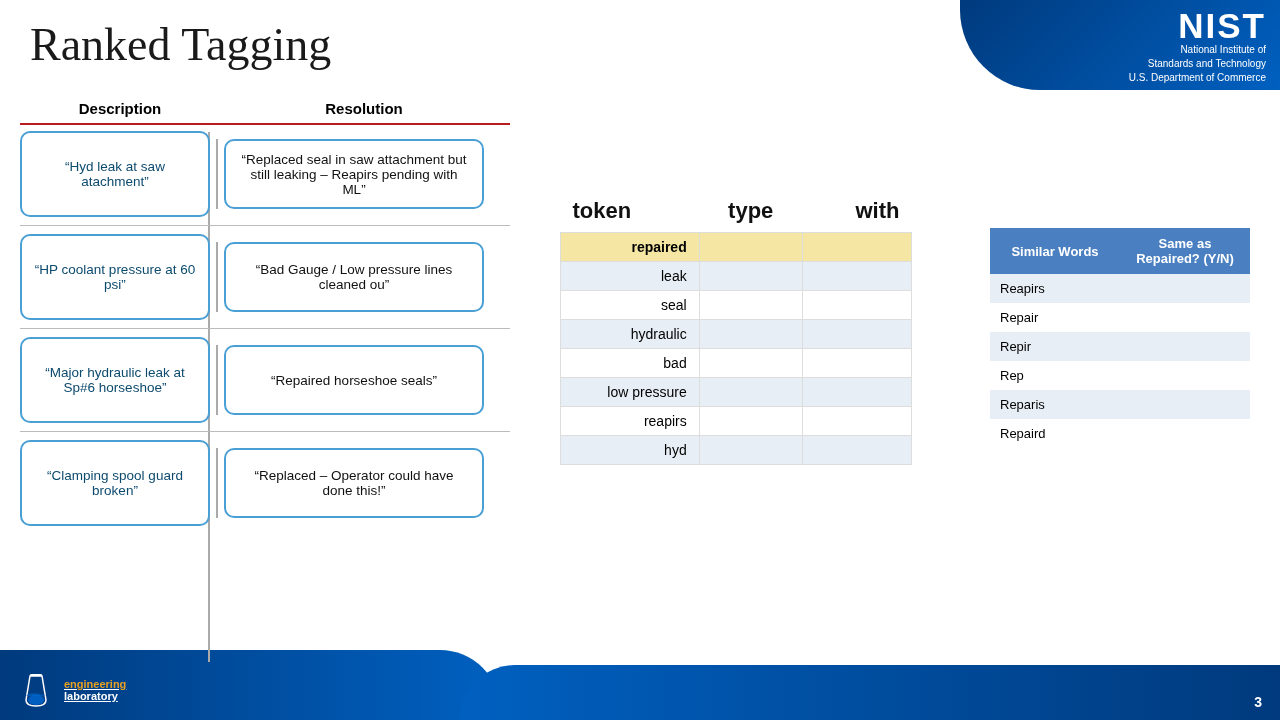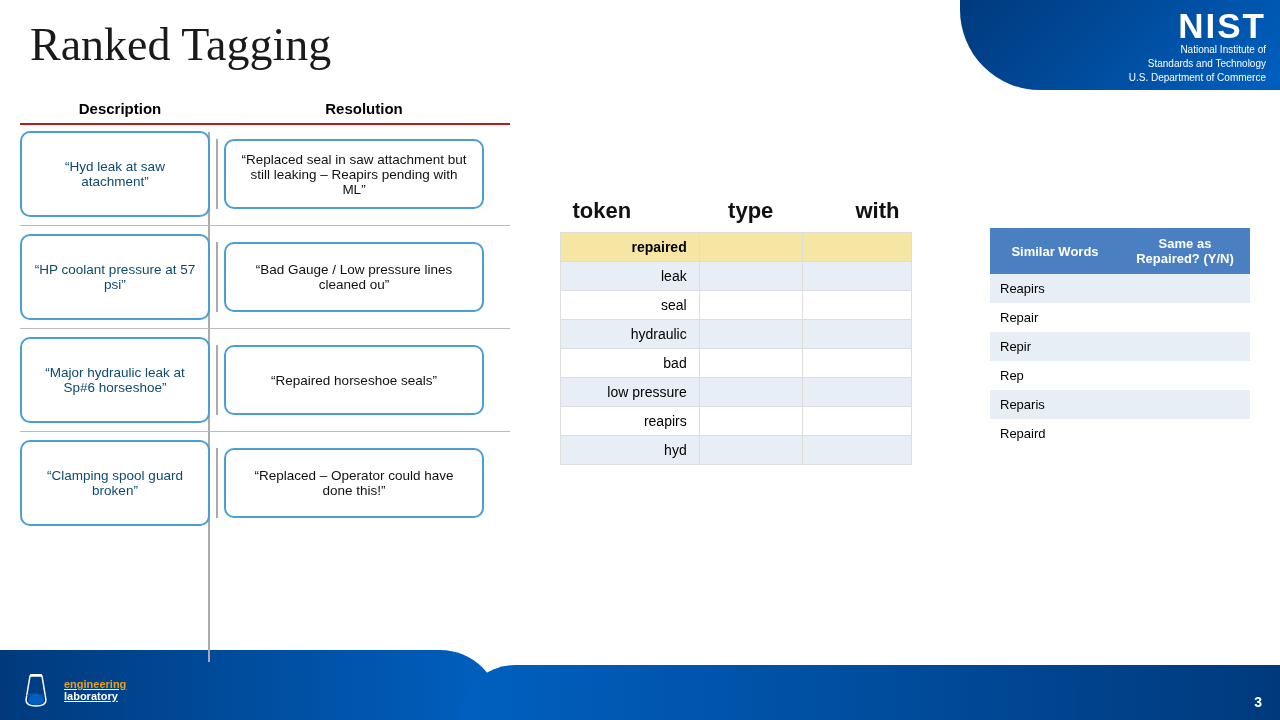--- a/index.html
+++ b/index.html
@@ -319,21 +319,21 @@
     </div>
     <div class="table-rows">
 
       <div class="table-row-item">
         <div class="desc-cell">“Hyd leak at saw atachment”</div>
         <div class="vdivider"></div>
         <div class="res-cell">“Replaced seal in saw attachment but still leaking – Reapirs pending with ML”</div>
       </div>
 
       <div class="table-row-item">
-        <div class="desc-cell">“HP coolant pressure at 57 psi”</div>
+        <div class="desc-cell">“HP coolant pressure at 60 psi”</div>
         <div class="vdivider"></div>
         <div class="res-cell">“Bad Gauge / Low pressure lines cleaned ou”</div>
       </div>
 
       <div class="table-row-item">
         <div class="desc-cell">“Major hydraulic leak at Sp#6 horseshoe”</div>
         <div class="vdivider"></div>
         <div class="res-cell">“Repaired horseshoe seals”</div>
       </div>
 

